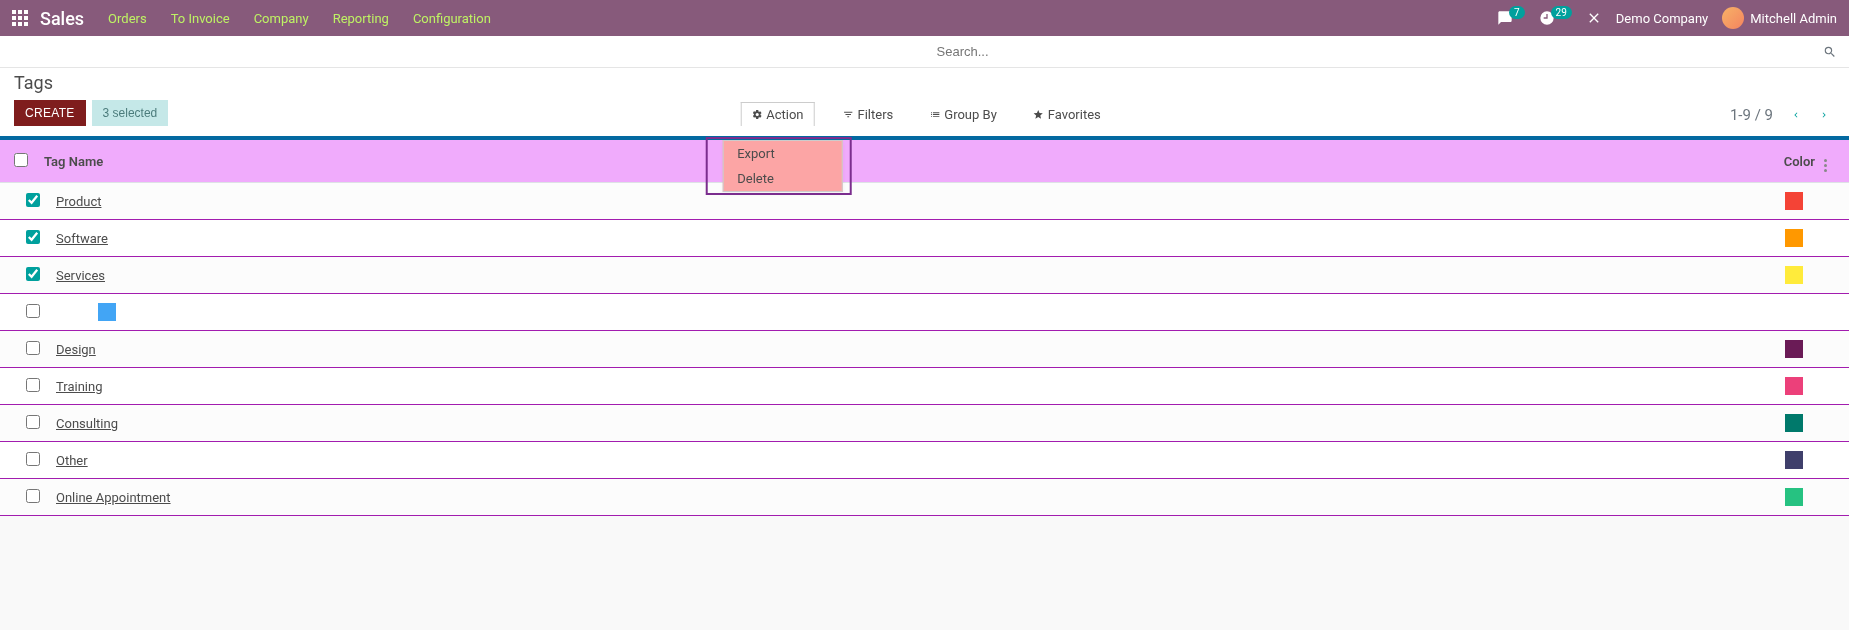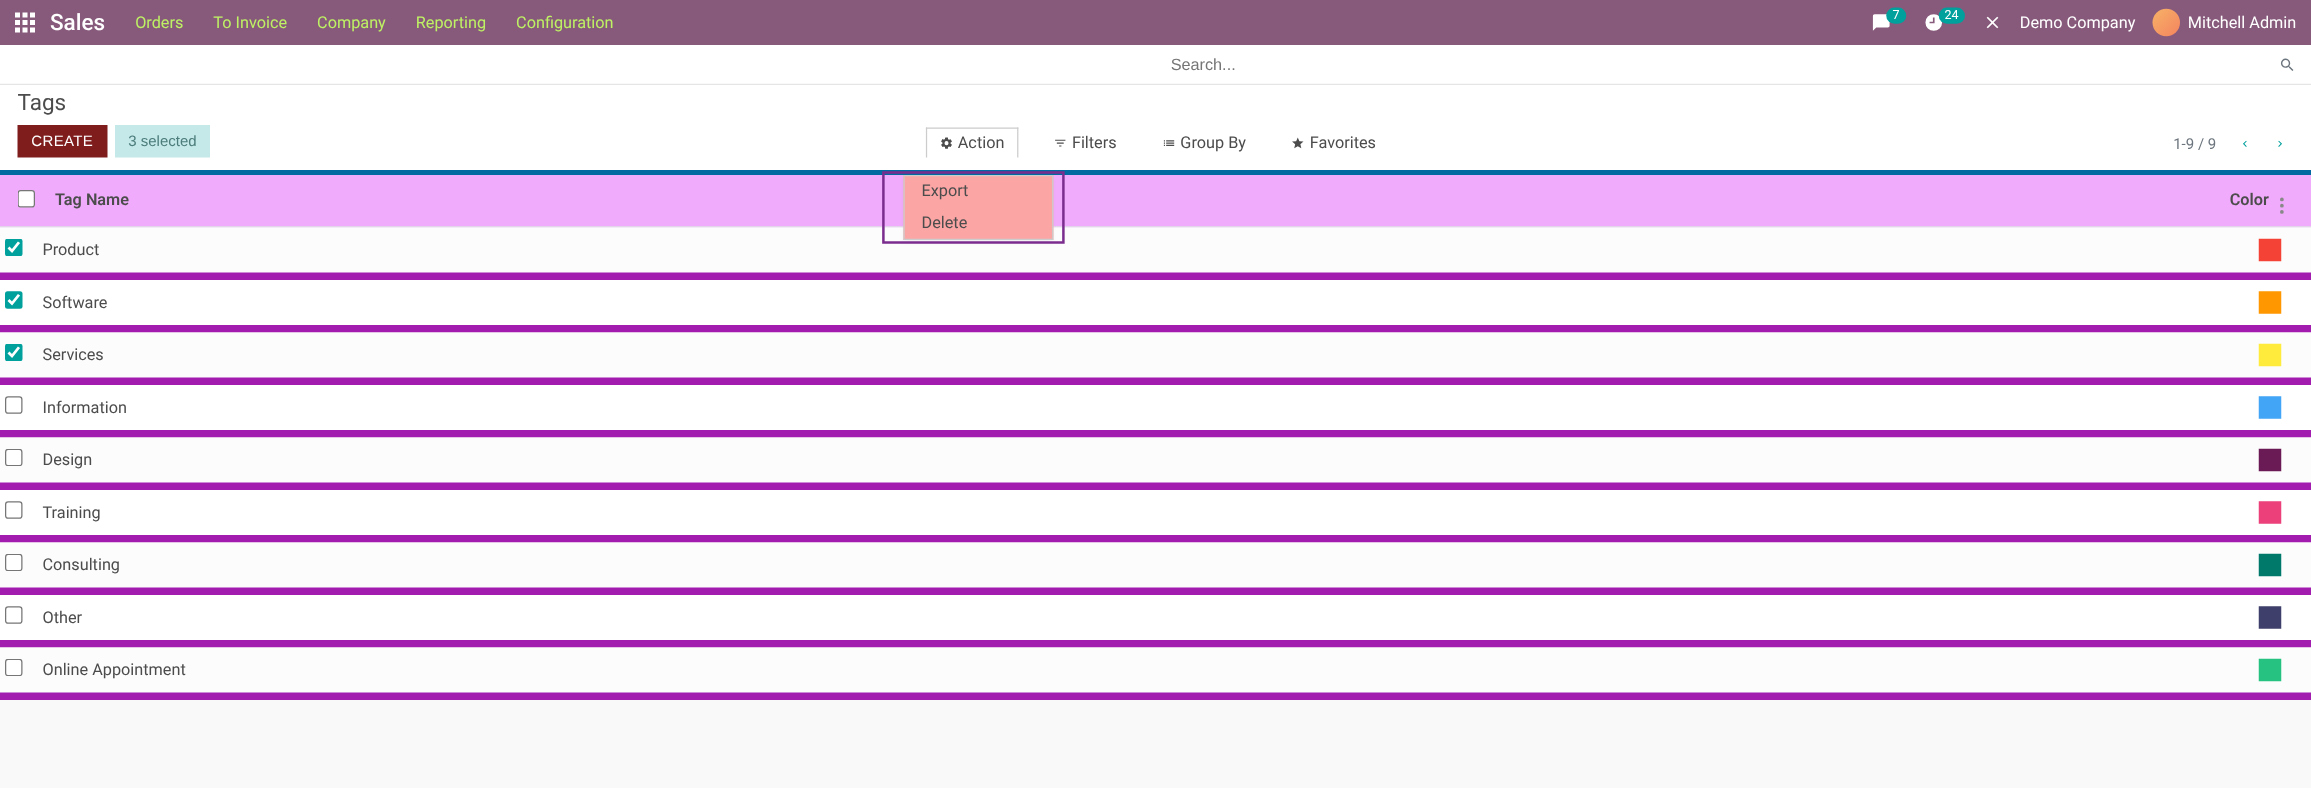--- a/index.html
+++ b/index.html
@@ -28,38 +28,38 @@
   .control-bar { background:#fff; border-bottom:4px solid #0369a1; padding:6px 14px 10px; display:flex; align-items:flex-end; position:relative;}
   .page-title { font-size:18px; color:#4c4c4c; position:absolute; top:4px; left:14px; font-weight:400;}
   .control-left { display:flex; gap:6px; align-items:center; margin-top:26px;}
   .btn-create { background:#7f1d1d; color:#fff; border:none; padding:6px 11px; font-size:12px; font-weight:500; cursor:pointer; text-transform:uppercase; letter-spacing:0.3px;}
   .btn-selected { background:#c5e8e8; color:#4c7c7c; border:none; padding:6px 11px; font-size:12px; cursor:pointer;}
   .control-center { position:absolute; left:50%; transform:translateX(-50%); bottom:10px; display:flex; gap:20px; align-items:center;}
   .ctrl-btn { display:flex; align-items:center; gap:4px; font-size:13px; color:#4c4c4c; cursor:pointer; padding:4px 8px;}
   .ctrl-btn.action-active { border:1px solid #ccc; border-bottom:none; background:#fff; padding:4px 10px; position:relative; z-index:3;}
   .ctrl-icon { width:11px; height:11px; fill:#4c4c4c;}
   .control-right { margin-left:auto; display:flex; align-items:center; gap:6px; margin-top:26px;}
-  .pager { font-size:12px; color:#6c757d; margin-right:6px;}
+  .pager { font-size:15px; color:#6c757d; margin-right:6px;}
   .pager-btn { width:22px; height:22px; display:flex; align-items:center; justify-content:center; cursor:pointer; color:#7c7bad;}
   .pager-btn svg { width:10px; height:14px; }
 
   
   .dropdown { position:absolute; top:38px; left:-18px; background:#fca5a5; border:1px solid #ccc; min-width:120px; z-index:2; box-shadow:0 2px 4px rgba(0,0,0,0.05);}
   .dropdown-highlight { position:absolute; border:2px solid #7b2d8e; top:-4px; left:-18px; right:-10px; bottom:-4px; pointer-events:none; z-index:4;}
   .dropdown-item { padding:5px 14px; font-size:13px; color:#4c4c4c; cursor:pointer;}
   .action-wrap { position:relative; }
 
   
   .table-wrap { background:#fff; }
   .thead { display:flex; align-items:center; padding:10px 14px; border-bottom:1px solid #dee2e6; font-weight:600; font-size:13px; background:#f0abfc;}
   .th-check { width:30px;}
   .th-name { flex:1;}
   .th-color { width:60px; text-align:right;}
   .th-more { width:20px; text-align:center; cursor:pointer;}
-  .trow { display:flex; align-items:center; padding:9px 4px; border-bottom:6px solid #a21caf; background:#fff;}
+  .trow { display:flex; align-items:center; padding:9px 26px; border-bottom:1px solid #a21caf; background:#fff;text-decoration:underline;}
   .trow:nth-child(odd){ background:#fcfcfc;}
   .td-check { width:30px;}
   .td-name { flex:1; font-size:13px; color:#4c4c4c;}
   .td-color { width:60px; display:flex; justify-content:flex-end;}
   .td-more { width:20px;}
   .color-swatch { width:18px; height:18px; display:inline-block;}
   input[type=checkbox]{ width:14px; height:14px; cursor:pointer; accent-color:#00a09d;}
   
   .dots-vert { display:inline-flex; flex-direction:column; gap:2px; align-items:center;}
   .dots-vert span{ width:3px; height:3px; background:#888; border-radius:50%;}
@@ -91,21 +91,21 @@
     <div class="badge-item">
       <svg class="icon-svg" viewBox="0 0 24 24">
           <path d="M20 2H4c-1.1 0-2 .9-2 2v18l4-4h14c1.1 0 2-.9 2-2V4c0-1.1-.9-2-2-2z"></path>
         </svg>
       <span class="badge">7</span>
     </div>
     <div class="badge-item">
       <svg class="icon-svg" viewBox="0 0 24 24">
           <path d="M12 2a10 10 0 100 20 10 10 0 000-20zm1 11H7v-2h4V6h2v7z"></path>
         </svg>
-      <span class="badge">24</span>
+      <span class="badge">29</span>
     </div>
     <svg class="icon-svg" viewBox="0 0 24 24" style="cursor:pointer;">
         <path d="M19 6.41L17.59 5 12 10.59 6.41 5 5 6.41 10.59 12 5 17.59 6.41 19 12 13.41 17.59 19 19 17.59 13.41 12z"></path>
       </svg>
     <div style="cursor:pointer;">Demo Company</div>
     <div style="display:flex;align-items:center;cursor:pointer;">
       <span class="avatar"></span>
       <span>Mitchell Admin</span>
     </div>
   </div>
@@ -207,21 +207,20 @@
       <div class="trow">
         <div class="td-check"><input type="checkbox" checked="" style=""></div>
         <div class="td-name">Services</div>
         <div class="td-color">
           <span class="color-swatch" style="background:#ffeb3b"></span>
         </div>
         <div class="td-more"></div>
       </div>
       <div class="trow">
         <div class="td-check"><input type="checkbox" style=""></div>
-        <div class="td-name">Information</div>
         <div class="td-color">
           <span class="color-swatch" style="background:#42a5f5"></span>
         </div>
         <div class="td-more"></div>
       </div>
       <div class="trow">
         <div class="td-check"><input type="checkbox" style=""></div>
         <div class="td-name">Design</div>
         <div class="td-color">
           <span class="color-swatch" style="background:#6a1b56"></span>

